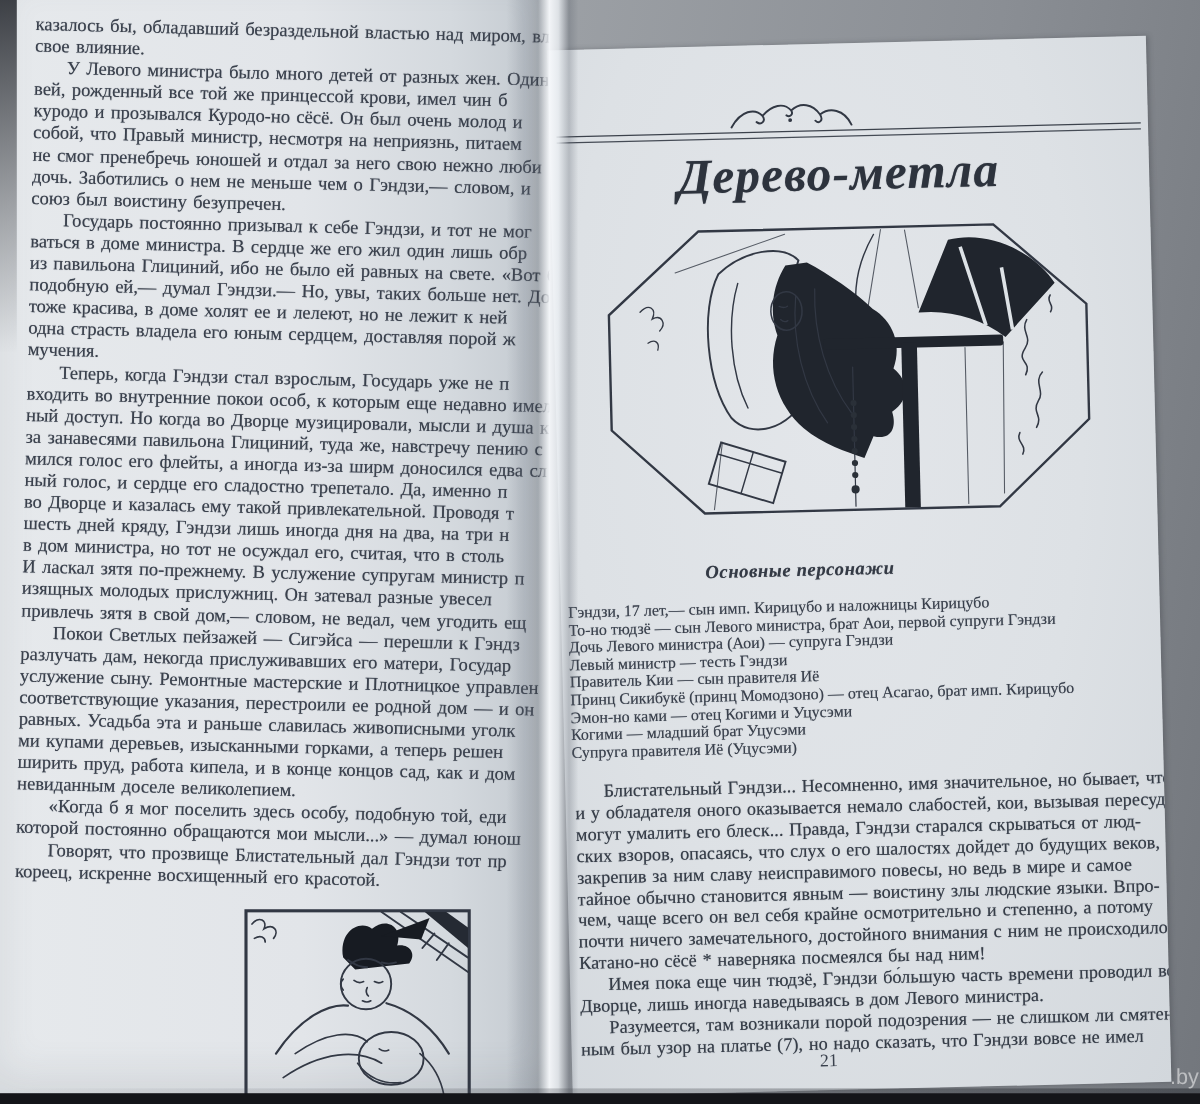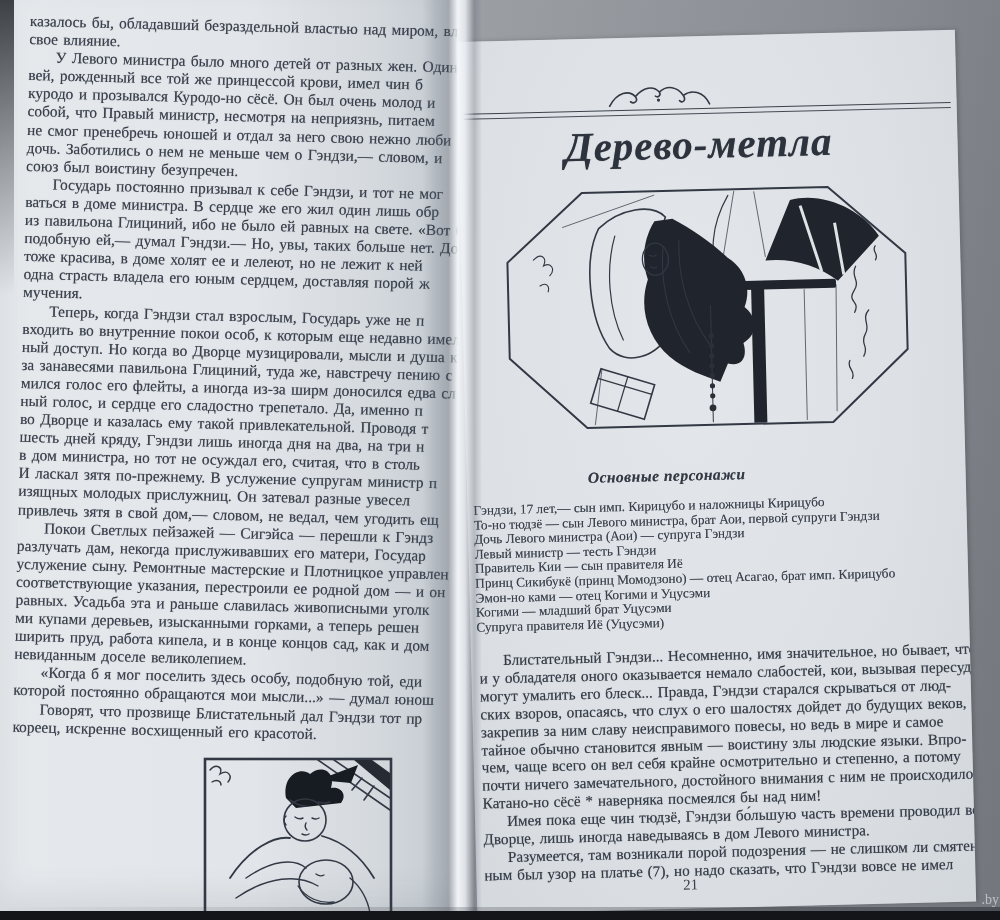--- a/index.html
+++ b/index.html
@@ -85,21 +85,21 @@
   .bottom-strip{
     position:absolute;left:0;bottom:0;width:1000px;height:9px;z-index:9;
     background:#141519;
   }
   .pre-strip{
     position:absolute;left:0;bottom:9px;width:1000px;height:4px;z-index:8;
     background:linear-gradient(90deg,rgba(70,74,80,.0) 0%,rgba(70,74,80,.35) 60%,rgba(50,54,60,.6) 100%);
   }
   .watermark{
     position:absolute;right:1px;bottom:12px;z-index:10;
-    font-family:Liberation Serif, serif;font-size:14px;color:rgba(248,248,248,.55);
+    font-family:Liberation Sans, sans-serif;font-size:18px;color:rgba(248,248,248,.55);
   }
   svg .ink{stroke:#323844;fill:none;stroke-linecap:round;}
 </style>
 </head>
 <body>
 
 <div class="scene">
 
   <div class="page-left">
     <div class="left-text">

